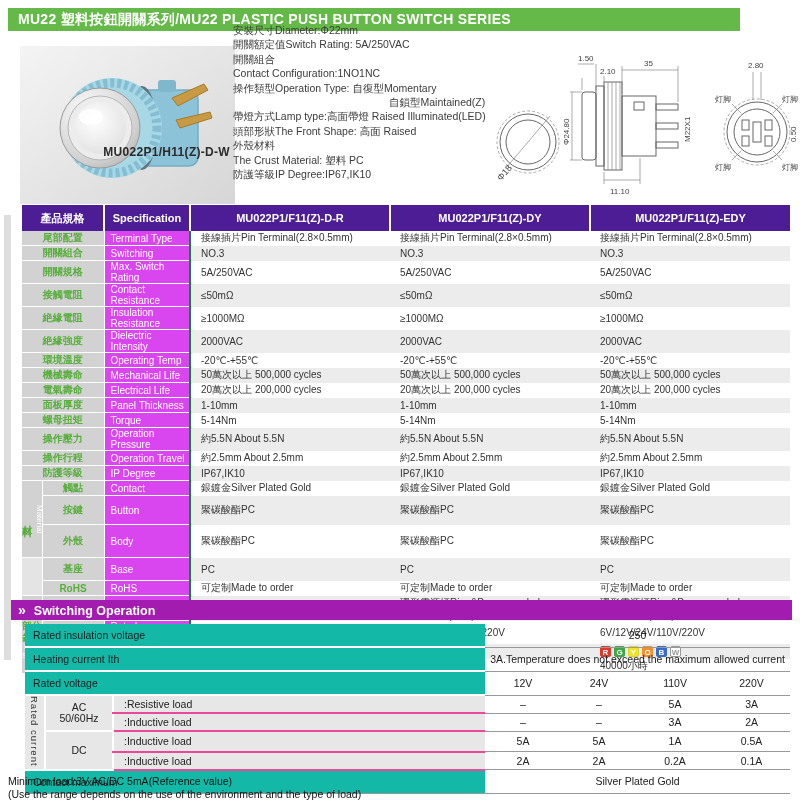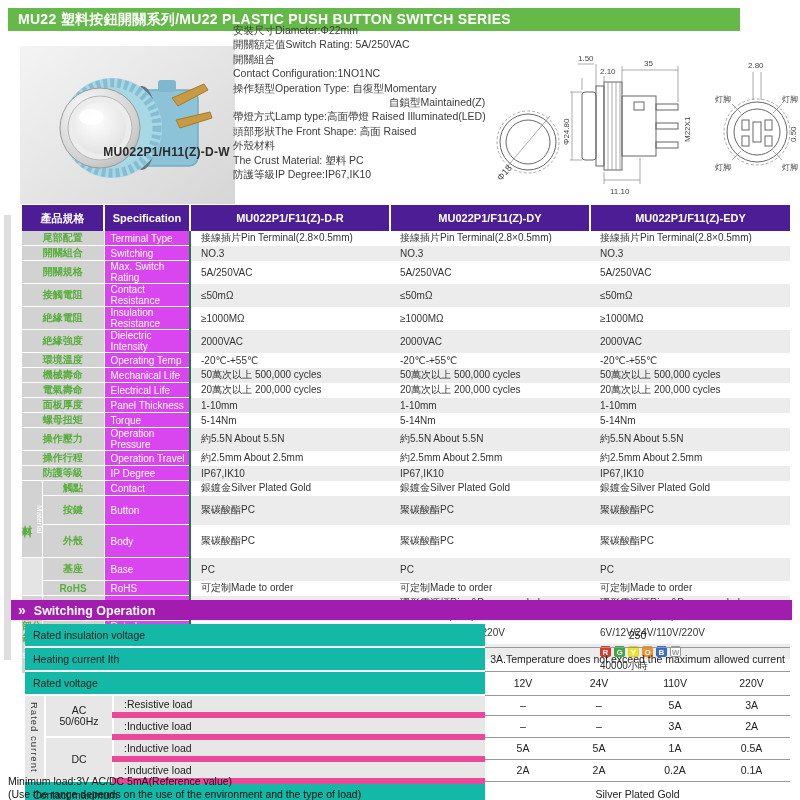--- a/index.html
+++ b/index.html
@@ -56,21 +56,21 @@
   .chev{margin-right:8px;font-size:14px;}
   .btable{position:absolute;left:25px;top:624px;width:765px;border-collapse:collapse;table-layout:fixed;}
   .btable td{font-size:10.5px;color:#222;padding:0;vertical-align:middle;}
   .blabel{background:#14b8a6;padding-left:8px!important;border-bottom:2px solid #fff;height:22px;}
   .bval{text-align:center;border-bottom:1px solid #999;}
   .bcol{text-align:center;border-bottom:1px solid #999;height:20px;}
   .vlab{background:#e7e7e7;text-align:center;border-bottom:2px solid #fff;}
   .vlab span{writing-mode:vertical-rl;font-size:9.5px;color:#333;letter-spacing:1px;}
   .bgroup{background:#e7e7e7;text-align:center;border-bottom:2px solid #fff;
           border-left:2px solid #fff;font-size:10px;line-height:11px;}
-  .bload{background:#e7e7e7;padding-left:10px!important;border-bottom:6px solid #ec4899;
+  .bload{background:#e7e7e7;padding-left:10px!important;border-bottom:2px solid #ec4899;
          border-left:2px solid #fff;height:16px;}
   .bnum{text-align:center;border-bottom:1px solid #999;height:16px;}
   .brow-last td{border-bottom:1px solid #999;}
   
   .footnotes{position:absolute;left:8px;top:775px;font-size:10.5px;color:#111;}
   .fn{line-height:13px;}
   .scan-strip{position:absolute;left:4px;top:215px;width:7px;height:445px;background:#dedede;}
 </style>
 </head>
 <body>

